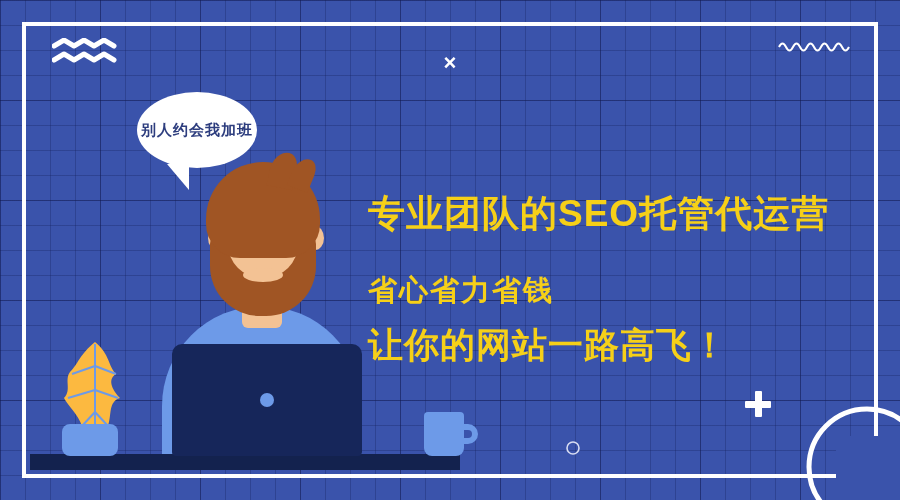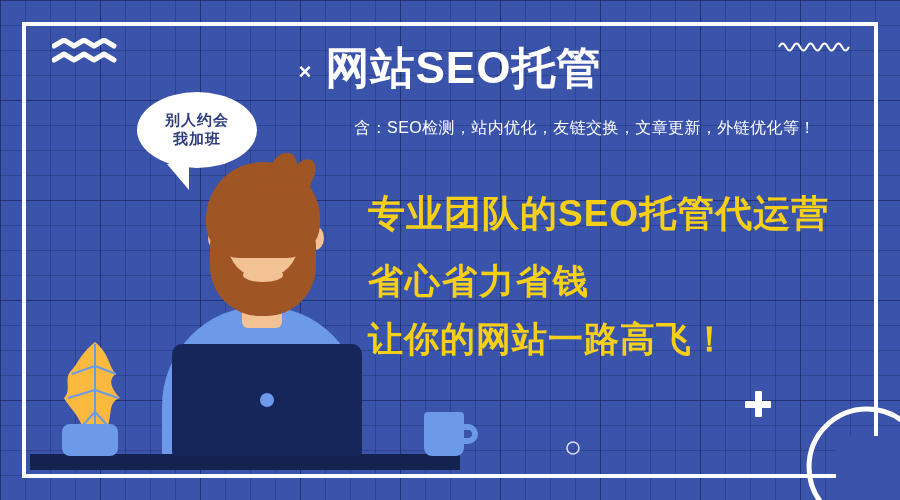--- a/index.html
+++ b/index.html
@@ -104,42 +104,41 @@
 
   
   .slogans {
     position: absolute;
     left: 368px;
     width: 500px;
     top: 192px;
     color: #f6d018;
   }
   .slogan-1 { font-size: 37px; font-weight: bold; letter-spacing: 1px; line-height: 1.2; white-space: nowrap; }
-  .slogan-2 { font-size: 35px; font-weight: bold; letter-spacing: 2px; line-height: 1.2; margin-top: 24px; white-space: nowrap; }
+  .slogan-2 { font-size: 29px; font-weight: bold; letter-spacing: 2px; line-height: 1.2; margin-top: 37px; white-space: nowrap; }
   .slogan-3 { font-size: 35px; font-weight: bold; letter-spacing: 1px; line-height: 1.2; margin-top: 16px; white-space: nowrap; }
 
   
   #speech-bubble {
     position: absolute;
     left: 137px;
     top: 92px;
     width: 120px;
     height: 76px;
   }
   .bubble-body {
     position: absolute;
     inset: 0;
     background: #ffffff;
     border-radius: 50% / 50%;
   }
   .bubble-text {
     position: absolute;
     inset: 0;
     display: flex;
-    flex-direction: column;
     align-items: center;
     justify-content: center;
     color: #2d3d7e;
     font-size: 15px;
     font-weight: bold;
     line-height: 1.25;
     letter-spacing: 1px;
   }
   .bubble-tail {
     position: absolute;
@@ -348,23 +347,21 @@
     <rect x="11" y="1" width="7" height="26" fill="#ffffff" rx="1"></rect>
     <rect x="1" y="11" width="26" height="7" fill="#ffffff" rx="1"></rect>
   </svg>
 
   <svg class="deco" id="small-circle" width="16" height="16" viewBox="0 0 16 16">
     <circle cx="8" cy="8" r="6" fill="none" stroke="#d7dcf2" stroke-width="1.6"></circle>
   </svg>
 
   <div class="title-row">
     <span class="title-x">×</span>
-    <span class="main-title">网站SEO托管</span>
   </div>
-  <div class="sub-title">含：SEO检测，站内优化，友链交换，文章更新，外链优化等！</div>
 
   <div class="slogans">
     <div class="slogan-1">专业团队的SEO托管代运营</div>
     <div class="slogan-2">省心省力省钱</div>
     <div class="slogan-3">让你的网站一路高飞！</div>
   </div>
 
   <div id="speech-bubble">
     <div class="bubble-body"></div>
     <div class="bubble-tail"></div>

